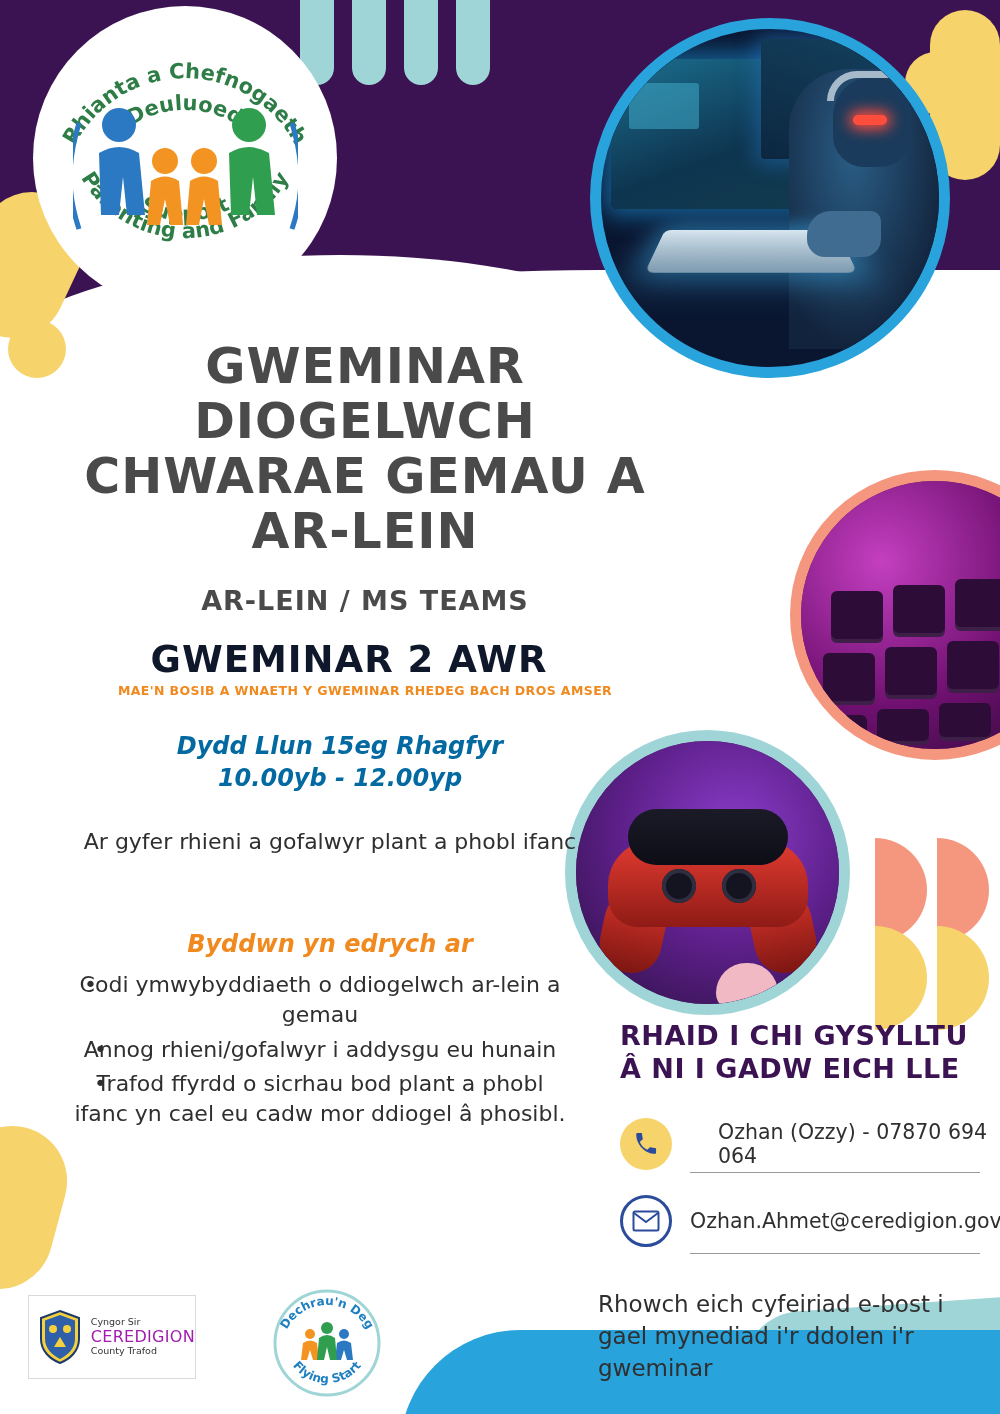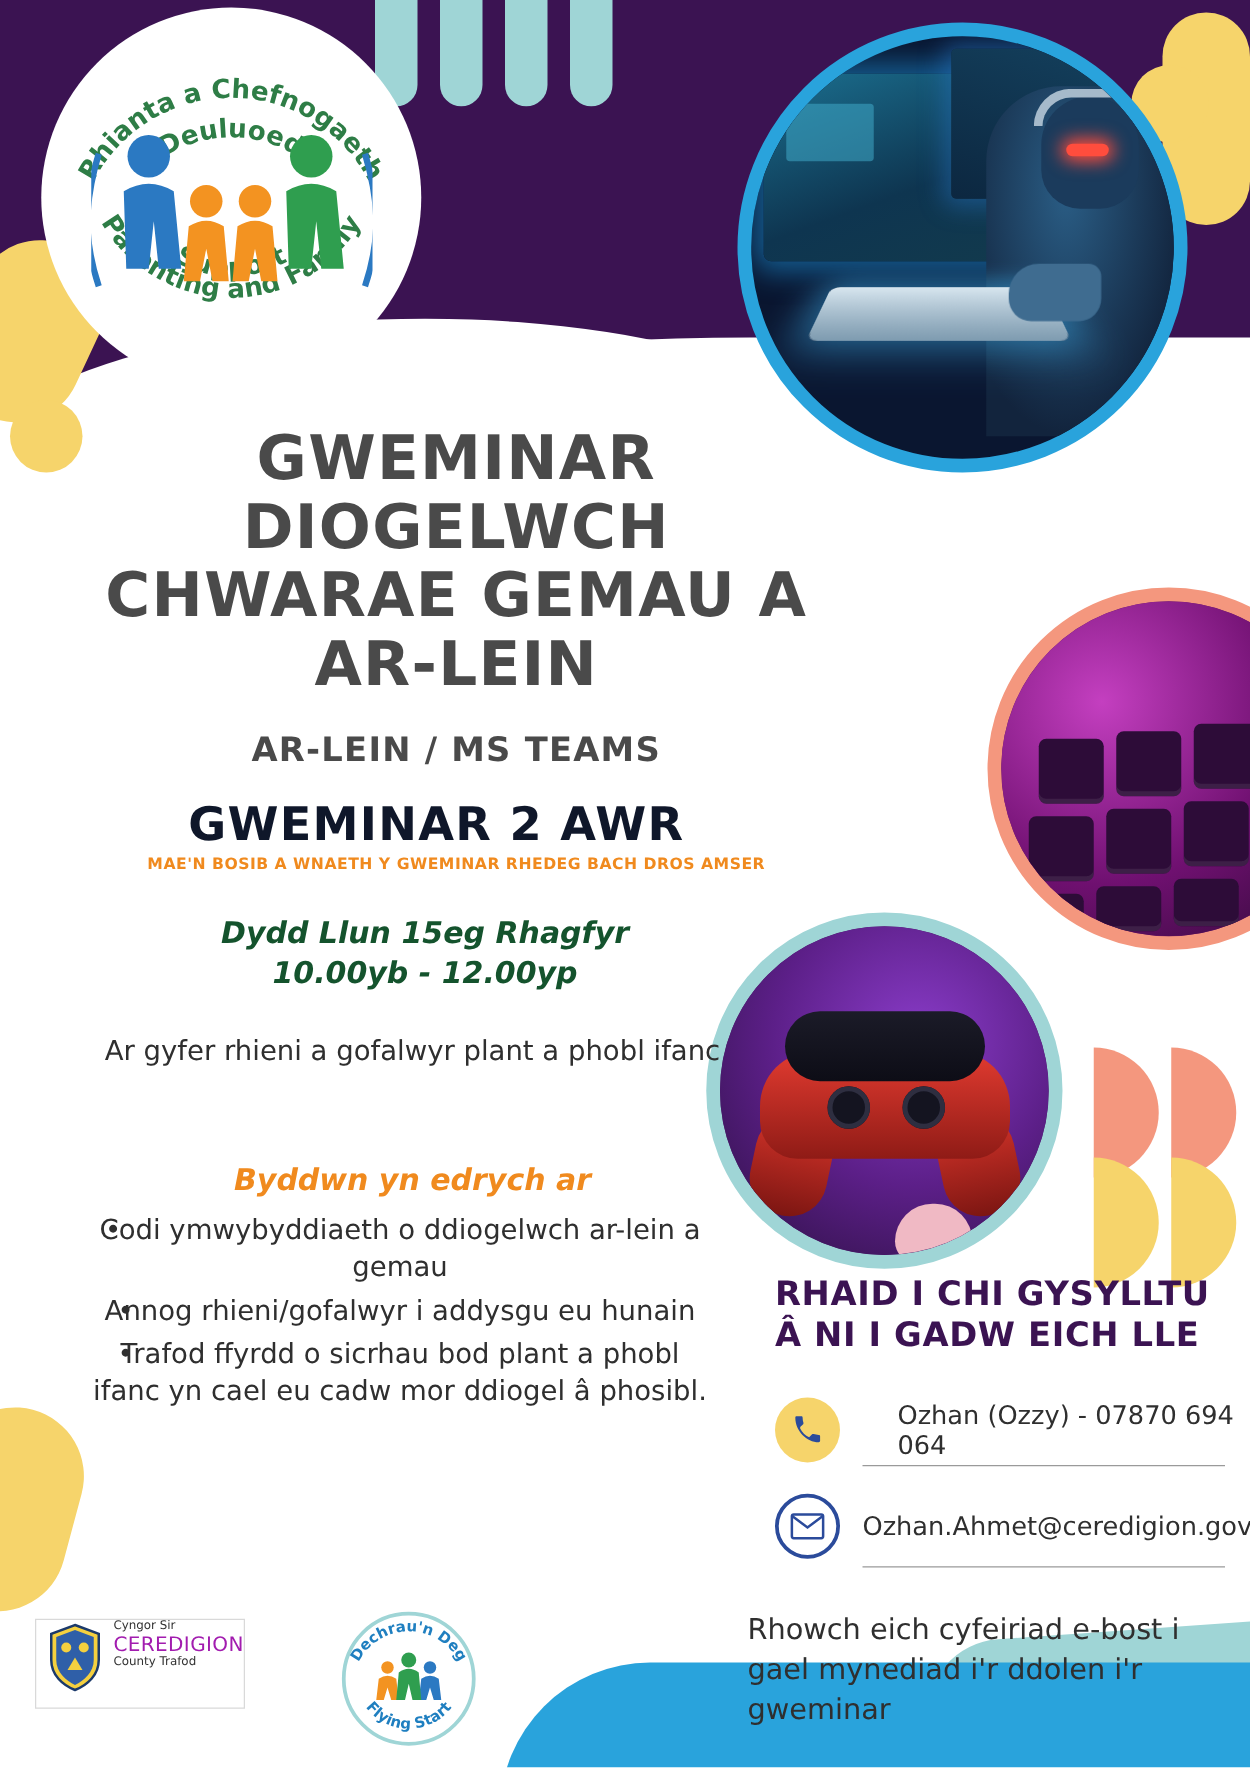--- a/index.html
+++ b/index.html
@@ -275,21 +275,21 @@
     color: #f08a1e;
     font-weight: bold;
     font-size: 12.5px;
     letter-spacing: .4px;
   }
   .datetime {
     position: absolute;
     top: 730px; left: 60px;
     width: 560px;
     text-align: center;
-    color: #14532d;
+    color: #0369a1;
     font-weight: bold;
     font-style: italic;
     font-size: 24px;
     line-height: 1.35;
   }
   .audience {
     position: absolute;
     top: 826px; left: 60px;
     width: 540px;
     text-align: center;
@@ -369,24 +369,24 @@
     width: 390px;
     font-size: 23px;
     color: #2f2f2f;
     line-height: 1.4;
   }
 
   
   .ccc-logo {
     position: absolute;
     top: 1295px; left: 28px;
-    width: 168px; height: 72px;
+    width: 168px; height: 84px;
     background: #ffffff;
     border: 1px solid #d9d9d9;
-    display: flex; 
+    display: flex; align-items: center;
   }
   .ccc-crest {
     width: 52px; height: 60px; margin-left: 6px;
     display:flex;align-items:center;justify-content:center;
   }
   .ccc-txt { margin-left: 6px; line-height: 1.12; }
   .ccc-txt .l1 { font-size: 9.5px; color: #333; }
   .ccc-txt .l2 { font-size: 16px; font-weight: normal; color: #a21caf; letter-spacing: .3px;}
   .ccc-txt .l3 { font-size: 9.5px; color: #333; }
 

